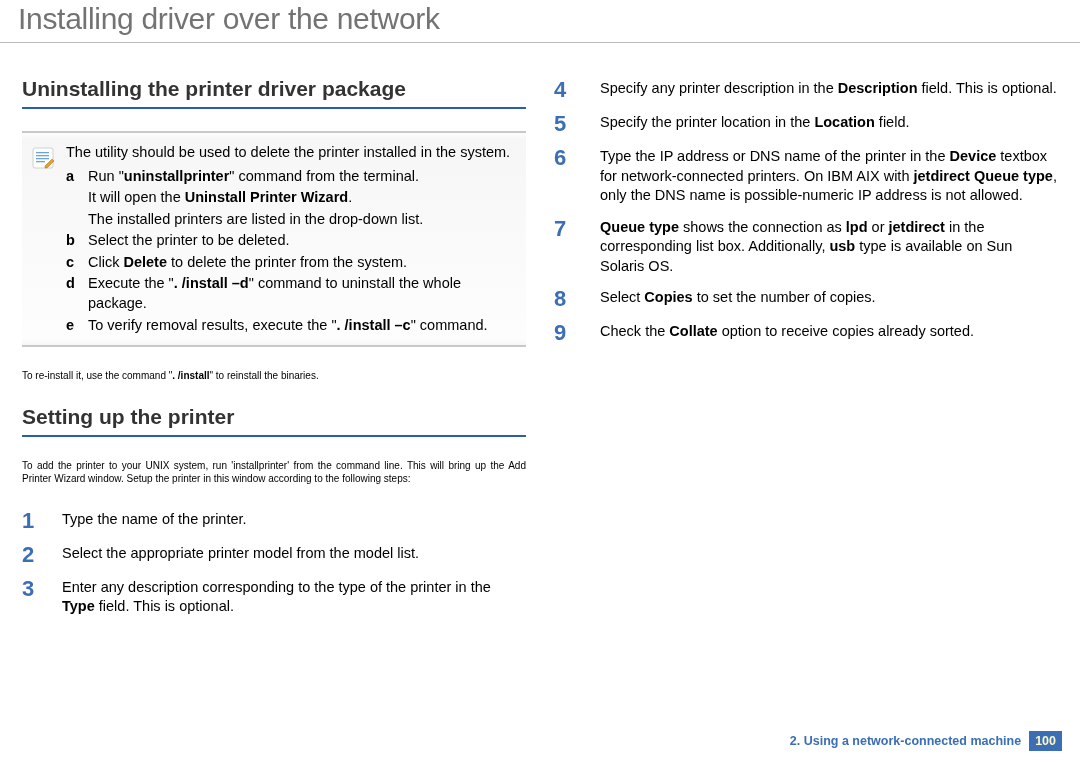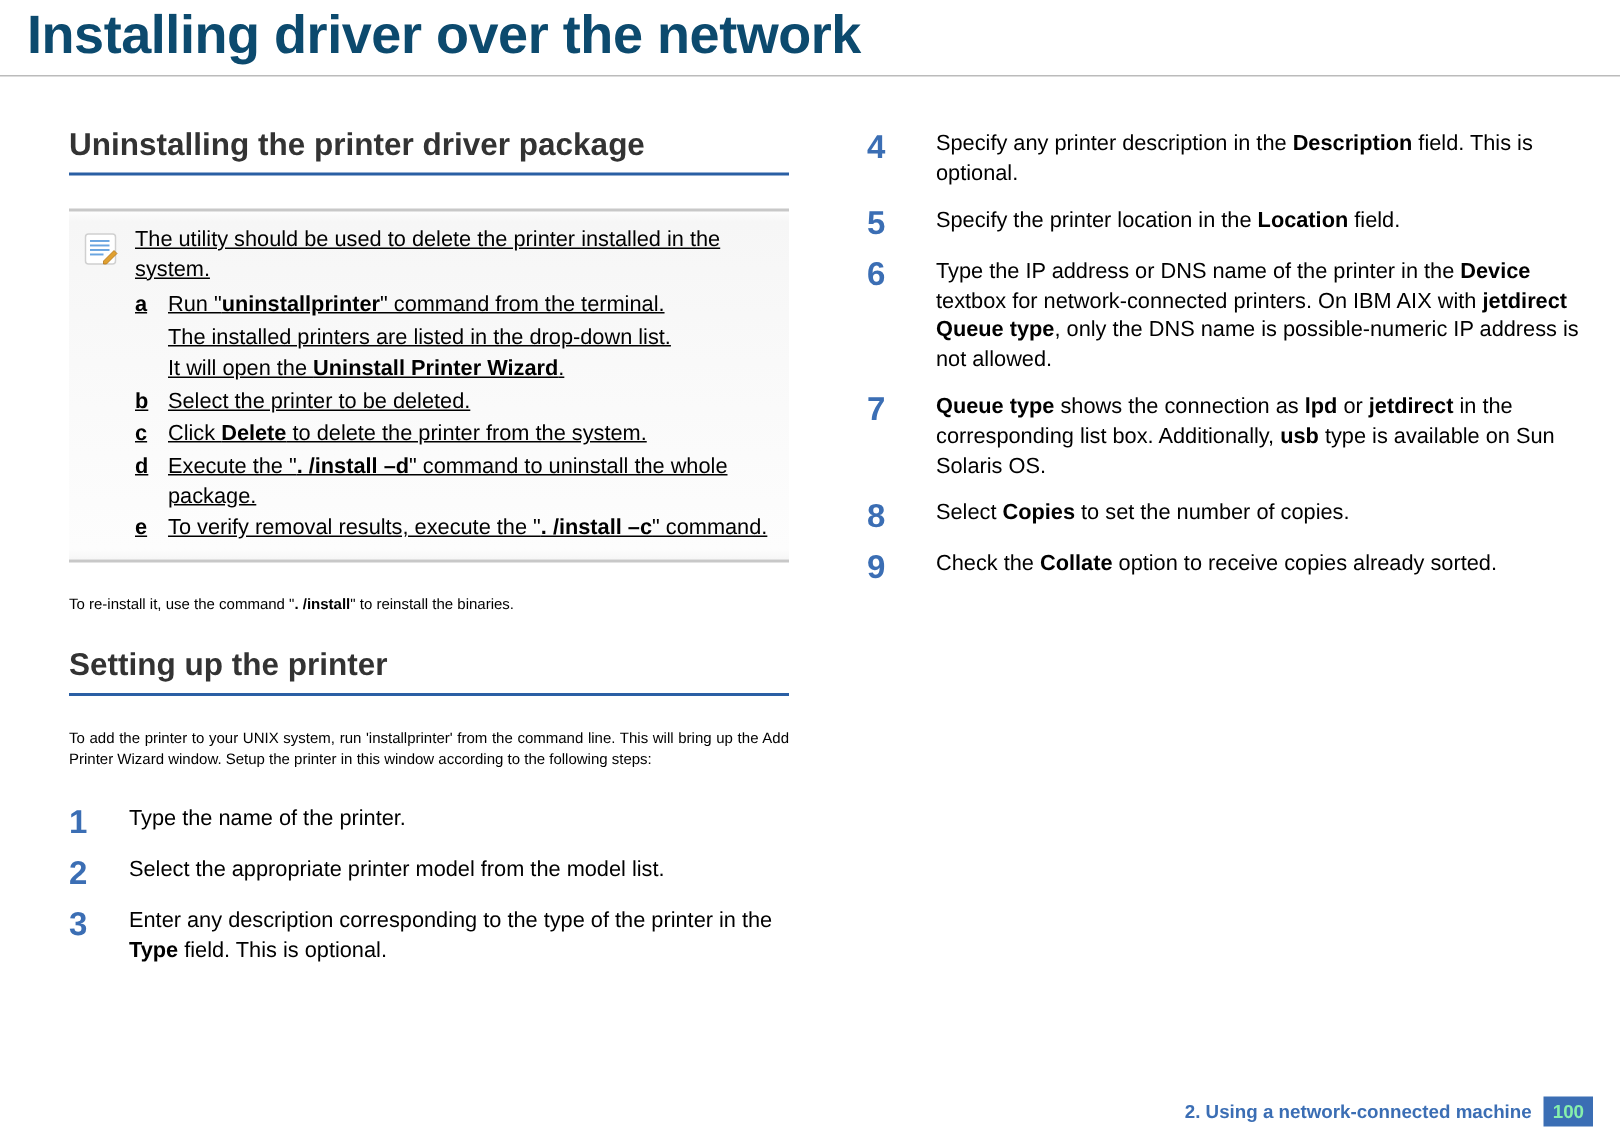--- a/index.html
+++ b/index.html
@@ -6,36 +6,35 @@
   body {
     font-family: "Segoe UI", "Myriad Pro", Arial, sans-serif;
     width: 1080px;
     height: 763px;
     background: #fff;
     color: #000;
     position: relative;
     overflow: hidden;
   }
   .page-title {
-    font-size: 36px;
-    font-weight: 700;
-    color: #0c4a6e;
+    font-size: 30px;
+    font-weight: 400;
+    color: #737373;
     padding: 2px 0 6px 18px;
     border-bottom: 1px solid #bbb;
     letter-spacing: -0.3px;
   }
   .columns {
     display: flex;
     padding: 34px 22px 0 22px;
     gap: 28px;
   }
   .col {
     flex: 1;
     min-width: 0;
-    margin-left: 24px;
   }
   .section-heading {
     font-size: 21px;
     font-weight: 700;
     color: #333;
     padding-bottom: 6px;
     border-bottom: 2px solid #2a5fa4;
     margin-bottom: 22px;
   }
   .note-box {
@@ -48,21 +47,20 @@
     gap: 10px;
   }
   .note-icon {
     flex: 0 0 auto;
     margin-top: 2px;
   }
   .note-body {
     flex: 1;
     font-size: 14.5px;
     line-height: 1.35;
-    text-decoration: underline;
   }
   .note-intro { margin-bottom: 4px; }
   .sub-list {
     list-style: none;
     margin-left: 0;
   }
   .sub-list li {
     display: flex;
     gap: 8px;
     margin-top: 2px;
@@ -111,21 +109,21 @@
     display: flex;
     align-items: center;
     gap: 8px;
     font-size: 12.5px;
     font-weight: 700;
     color: #3b6eb4;
     margin-top: 44px;
   }
   .page-num {
     background: #3b6eb4;
-    color: #86efac;
+    color: #fef9c3;
     padding: 3px 6px;
     font-weight: 700;
     font-size: 12.5px;
   }
   b { font-weight: 700; }
 </style>
 </head>
 <body>
 
 <h1 class="page-title">Installing driver over the network</h1>
@@ -147,22 +145,22 @@
           <polygon points="15,21 22,14 24,16 17,23 15,23" fill="#e0a030" stroke="#b07010" stroke-width="0.5"></polygon>
         </svg>
       </span>
       <div class="note-body">
         <div class="note-intro">The utility should be used to delete the printer installed in the system.</div>
         <ul class="sub-list" id="sublist">
             <li>
               <span class="letter">a</span>
               <span class="txt">Run "<b>uninstallprinter</b>" command from the terminal.</span>
             </li>
+            <div class="indent-line">It will open the <b>Uninstall Printer Wizard</b>.</div>
             <div class="indent-line">The installed printers are listed in the drop-down list.</div>
-            <div class="indent-line">It will open the <b>Uninstall Printer Wizard</b>.</div>
             <li>
               <span class="letter">b</span>
               <span class="txt">Select the printer to be deleted.</span>
             </li>
             <li>
               <span class="letter">c</span>
               <span class="txt">Click <b>Delete</b> to delete the printer from the system.</span>
             </li>
             <li>
               <span class="letter">d</span>

